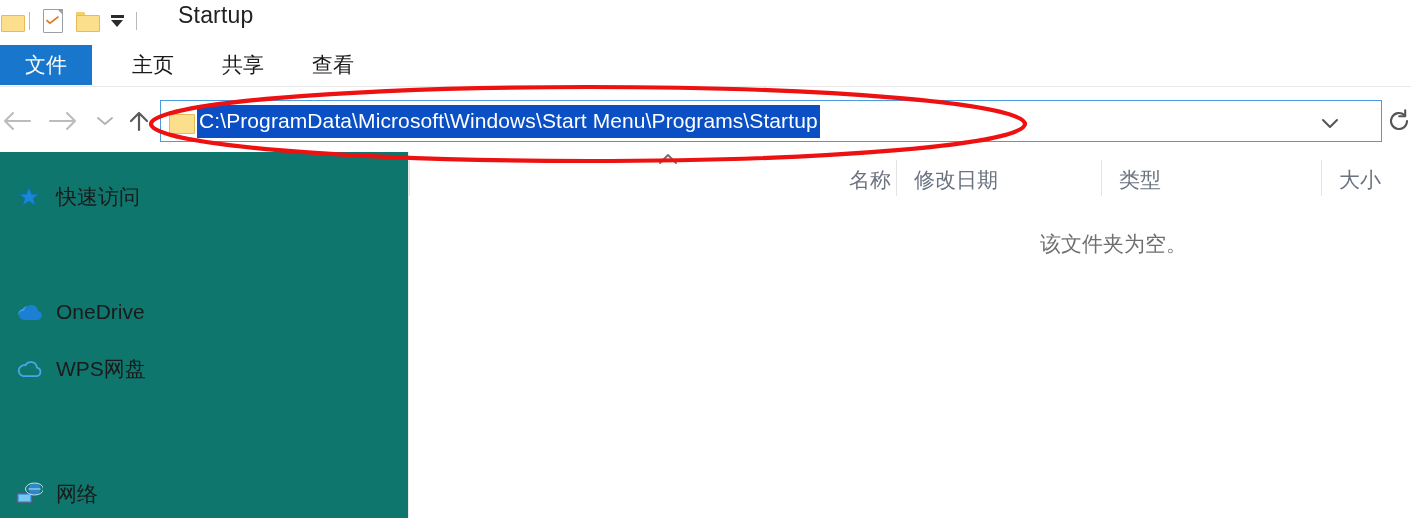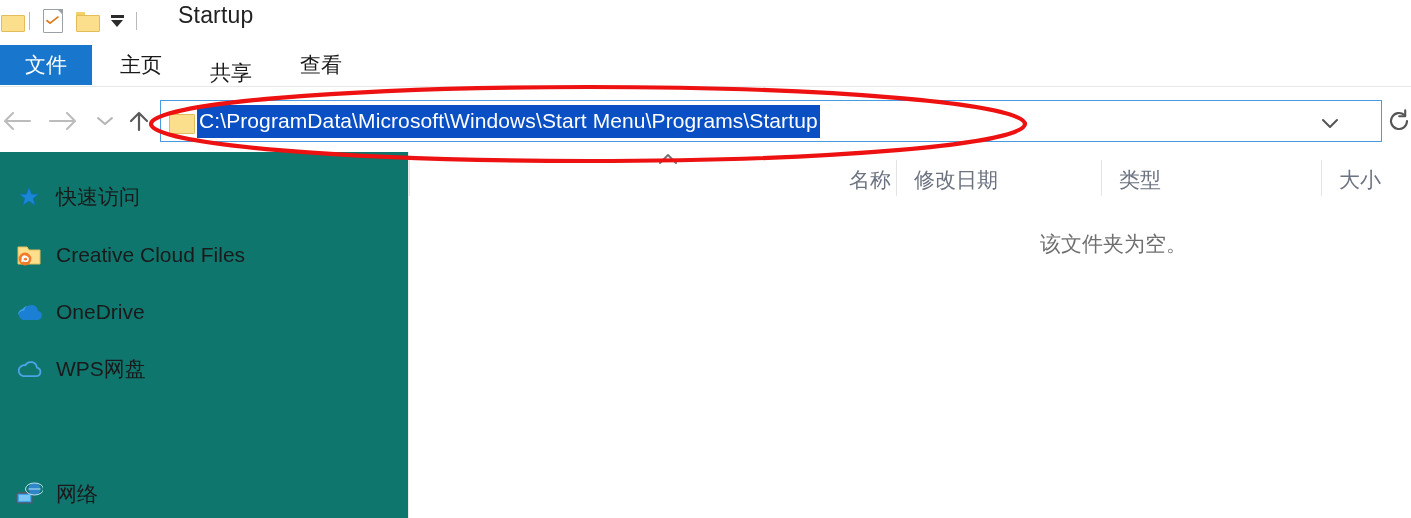--- a/index.html
+++ b/index.html
@@ -120,22 +120,22 @@
 
     <div class="qat-sep"></div>
   </div>
 
   <div class="win-title">Startup</div>
 </div>
 
 <div id="ribbon">
   <div class="tabrow">
     <div class="rtab file">文件</div>
-    <div class="rtab" style="padding-left:28px;padding-right:26px;font-family:Liberation Serif, serif;">主页</div>
-    <div class="rtab" style="padding-left:22px;padding-right:26px;margin-top:8px;">共享</div>
+    <div class="rtab" style="padding-left:40px;padding-right:26px;font-family:Liberation Serif, serif;">主页</div>
+    <div class="rtab" style="padding-left:22px;padding-right:26px;">共享</div>
     <div class="rtab" style="padding-left:22px;padding-right:26px;">查看</div>
   </div>
   <div class="underline"></div>
 </div>
 
 <div id="navbar">
 
   <div class="navbtn" id="nav-back">
     <svg class="arrow-svg" width="30" height="22" viewBox="0 0 30 22">
       <path d="M28 11 H3 M11 3 L3 11 L11 19" fill="none" stroke="#bcbcbc" stroke-width="2.1" stroke-linecap="round" stroke-linejoin="round"></path>
@@ -185,30 +185,20 @@
 
   <div class="side-item" style="top:26px;">
     <span class="si-icon">
       <svg width="24" height="24" viewBox="0 0 24 24">
         <path d="M12 2.5 L14.6 9.2 L21.5 9.2 L16.1 13.4 L18.2 20.2 L12 16.1 L5.8 20.2 L7.9 13.4 L2.5 9.2 L9.4 9.2 Z" fill="#1a86d8" stroke="#0b6cb8" stroke-width="0.6"></path>
       </svg>
     </span>
     <span class="si-label">快速访问</span>
   </div>
 
-  <div class="side-item" style="top:84px;">
-    <span class="si-icon">
-      <svg width="26" height="24" viewBox="0 0 26 24">
-        <path d="M2 4 h9 l2 3 h11 v14 H2 Z" fill="#fbdf8d" stroke="#e3bc5a" stroke-width="1"></path>
-        <circle cx="9" cy="16" r="6.4" fill="#f07c2a"></circle>
-        <path d="M6 18.6 C6 13.6 12.6 12.4 12.2 16.2 C11.9 19.2 6.6 19.2 6.4 15.4 C6.2 11.9 12 12.3 12 17" fill="none" stroke="#ffffff" stroke-width="1.5" stroke-linecap="round"></path>
-      </svg>
-    </span>
-    <span class="si-label">Creative Cloud Files</span>
-  </div>
 
   <div class="side-item" style="top:141px;">
     <span class="si-icon">
       <svg width="28" height="20" viewBox="0 0 28 20">
         <path d="M8.5 18 h14.2 a4.6 4.6 0 0 0 0.3 -9.1 a6.6 6.6 0 0 0 -12.3 -2.6 a5.4 5.4 0 0 0 -2.2 11.7 Z" fill="#1b7fd4"></path>
         <path d="M3.2 13.2 a4.6 4.6 0 0 1 4.3 -5.6 a5.6 5.6 0 0 1 5 -3.3 a5.5 5.5 0 0 0 -3.4 4.4 a5.3 5.3 0 0 0 -5.9 4.5 Z" fill="#3fa0e8"></path>
       </svg>
     </span>
     <span class="si-label">OneDrive</span>
   </div>

